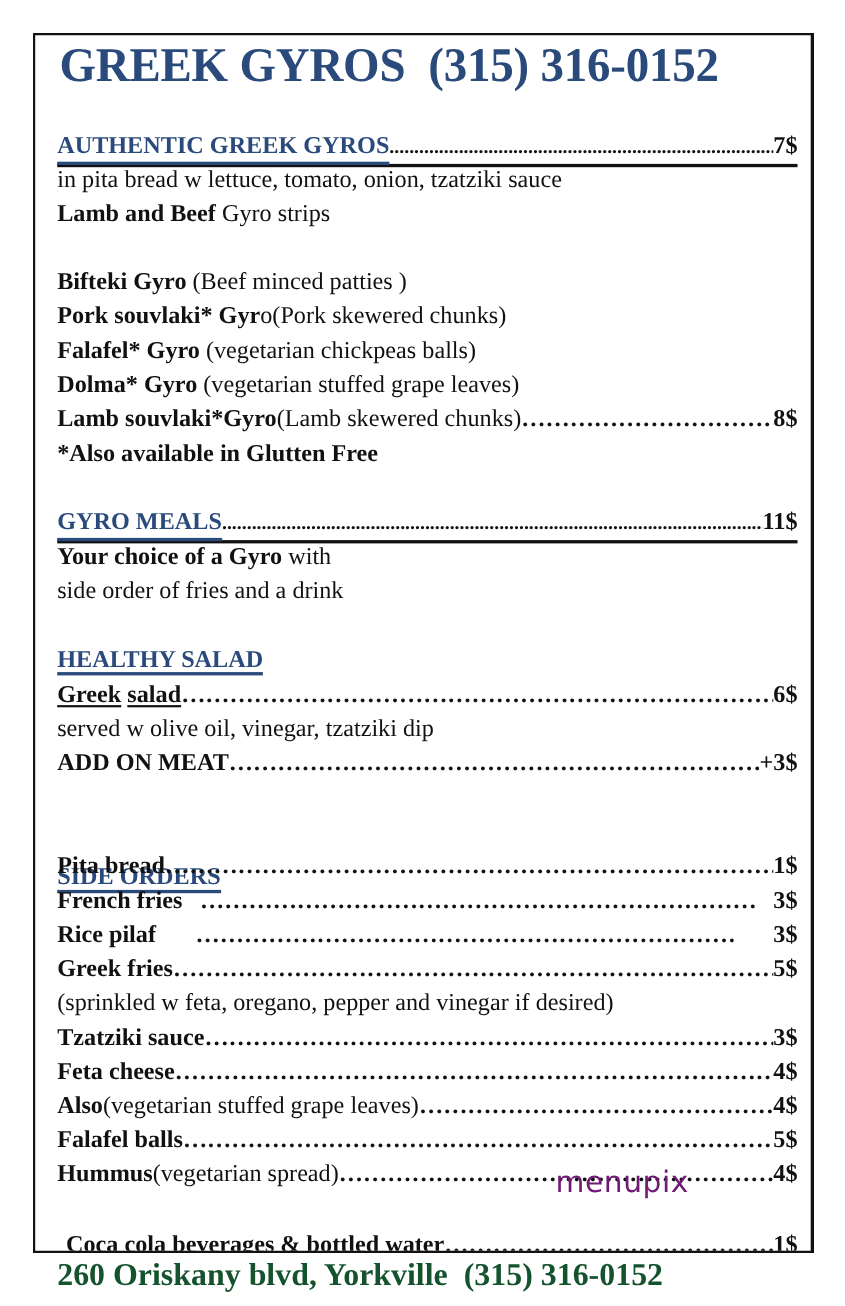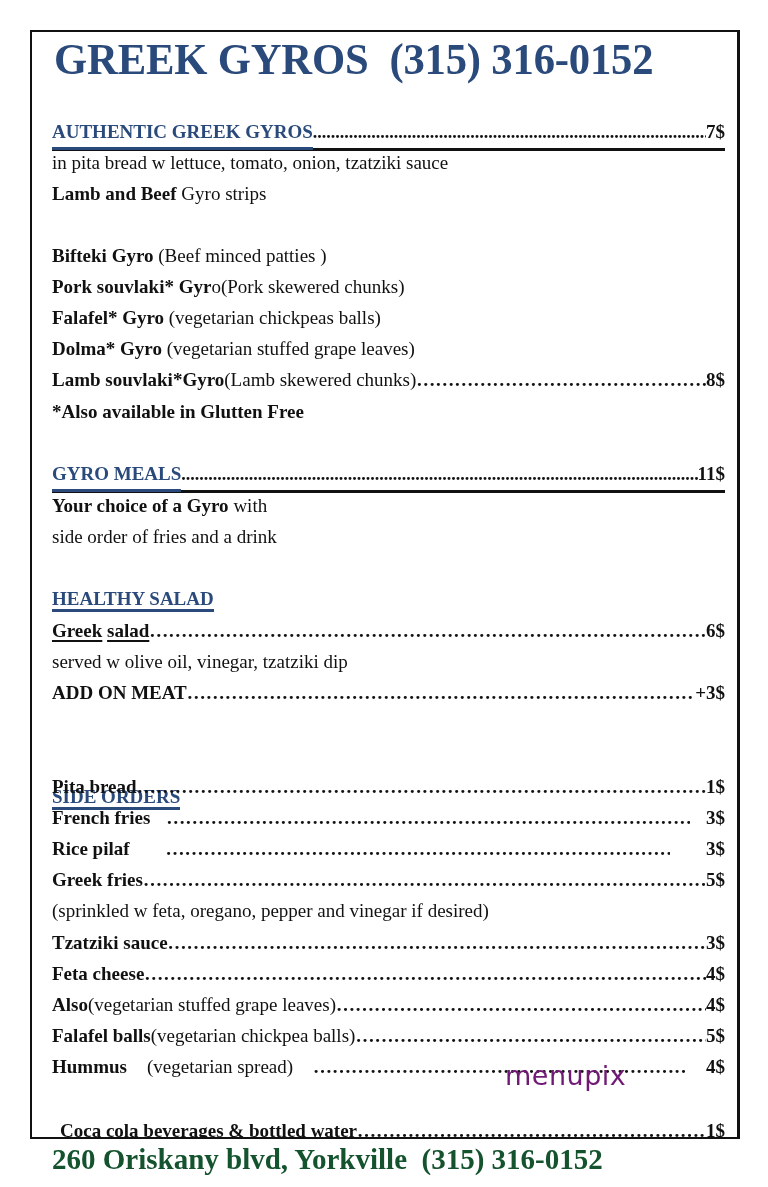--- a/index.html
+++ b/index.html
@@ -2,21 +2,21 @@
 <html><head>
 <meta charset="utf-8">
 <style>
   html, body { margin:0; padding:0; background:#ffffff; }
   body { width:768px; height:1187px; position:relative; overflow:hidden;
          font-family:"Liberation Serif","DejaVu Serif",serif; color:#111; }
   .frame { position:absolute; left:30px; top:30px; width:705px; height:1105px;
            border:2px solid #111; border-right-width:3px; box-sizing:content-box; overflow:hidden; }
   .title { position:absolute; left:22px; top:2px; font-size:44px; font-weight:bold;
            color:#2a4a7b; white-space:pre; letter-spacing:-0.2px; transform:scaleX(0.97); transform-origin:left; }
-  .line { position:absolute; left:20px; right:12px; font-size:19px; line-height:31px; white-space:nowrap;justify-content:center; }
+  .line { position:absolute; left:20px; right:12px; font-size:22px; line-height:31px; white-space:nowrap;justify-content:center; }
   .b { font-weight:bold; }
   .sec { color:#2a4a7b; font-weight:bold; }
   .ul-blue { border-bottom:3px solid #2a4a7b; }
   .ul-black { text-decoration:underline; text-decoration-thickness:2px; text-underline-offset:3px; }
   .leader { display:flex; align-items:baseline; }
   .leader .dots { flex:1; overflow:hidden; white-space:nowrap; font-weight:bold; }
   .leader .dots::after { content:"……………………………………………………………………………………………………………………………………………………"; }
   .leader .price { font-weight:bold; }
   .hdr-leader { display:flex; align-items:baseline; border-bottom:3px solid #111; }
   .hdr-leader .lbl { color:#2a4a7b; font-weight:bold; border-bottom:3px solid #2a4a7b; margin-bottom:-3px; }
@@ -124,25 +124,24 @@
     <span class="price">4$</span>
   </div>
   <div class="line leader" style="top:957px;">
     <span class="b">Also</span>
       <span> (vegetarian stuffed grape leaves)</span>
     <span class="dots"></span>
     <span class="price">4$</span>
   </div>
   <div class="line leader" style="top:988px;">
     <span class="b">Falafel balls</span>
-      <span> (vegetarian chickpea balls)</span>
     <span class="dots"></span>
     <span class="price">5$</span>
   </div>
-  <div class="line leader" style="top:1019px;gap:20px;">
+  <div class="line leader" style="top:1019px;">
     <span class="b">Hummus</span>
       <span> (vegetarian spread)</span>
     <span class="dots"></span>
     <span class="price">4$</span>
   </div>
 
   <div class="line leader" style="top:1083px; left:28px;">
     <span class="b">Coca cola beverages &amp; bottled water</span>
     <span class="dots"></span>
     <span class="price">1$</span>

